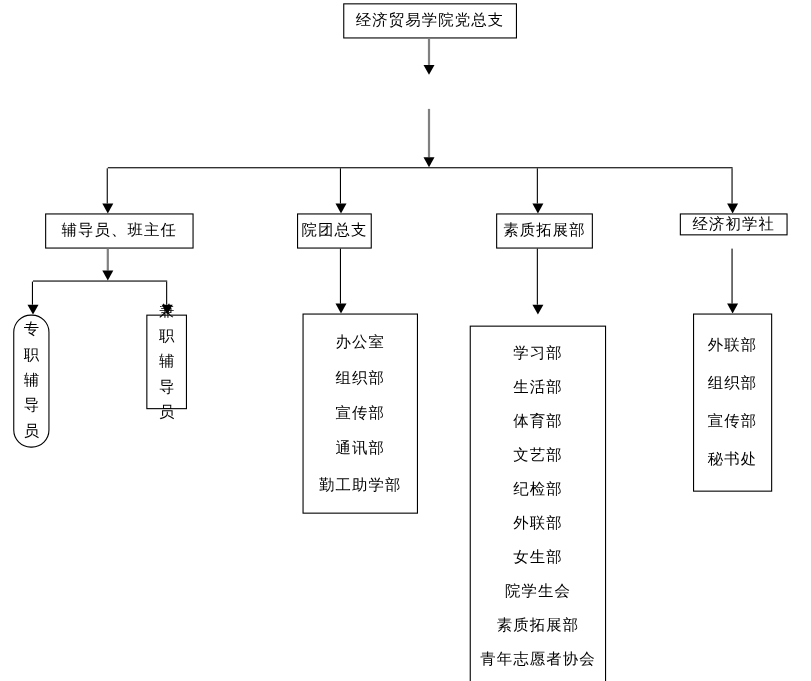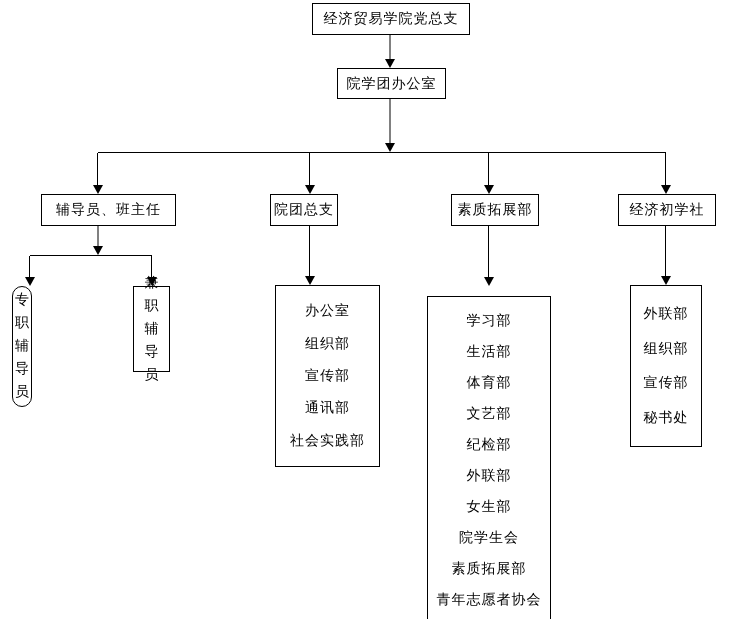--- a/index.html
+++ b/index.html
@@ -13,21 +13,20 @@
   body {
     background: var(--background);
     font-family: "DejaVu Sans", "Liberation Sans", sans-serif;
   }
   .canvas {
     position: relative;
     width: 737px;
     height: 619px;
     background: var(--background);
     overflow: hidden;
-    font-family: Liberation Mono, monospace;
   }
   .box {
     position: absolute;
     box-sizing: border-box;
     border: 1px solid var(--border);
     background: var(--background);
     color: var(--text);
     font-size: 14px;
     display: flex;
     align-items: center;
@@ -69,21 +68,20 @@
 </head>
 <body>
 
 <div class="canvas">
 
   <div class="box" style="left:312px; top:3px; width:158px; height:32px;">经济贸易学院党总支</div>
 
   <div class="stem" style="left:389px; top:35px; height:24px;"></div>
   <div class="arrow" style="left:385px; top:59px;"></div>
 
-  <div class="box" style="left:337px; top:68px; width:109px; height:31px;">院学团办公室</div>
 
   <div class="stem" style="left:389px; top:99px; height:44px;"></div>
   <div class="arrow" style="left:385px; top:143px;"></div>
 
   <div class="hline" style="left:98px; top:152px; width:568px;"></div>
 
   <div class="vline" style="left:97px; top:153px; height:32px;"></div>
   <div class="arrow" style="left:93px; top:185px;"></div>
 
   <div class="vline" style="left:309px; top:153px; height:32px;"></div>
@@ -91,48 +89,48 @@
 
   <div class="vline" style="left:488px; top:153px; height:32px;"></div>
   <div class="arrow" style="left:484px; top:185px;"></div>
 
   <div class="vline" style="left:665px; top:153px; height:32px;"></div>
   <div class="arrow" style="left:661px; top:185px;"></div>
 
   <div class="box" style="left:41px; top:194px; width:135px; height:32px;">辅导员、班主任</div>
   <div class="box" style="left:270px; top:194px; width:68px; height:32px;">院团总支</div>
   <div class="box" style="left:451px; top:194px; width:88px; height:32px;">素质拓展部</div>
-  <div class="box" style="left:618px; top:194px; width:98px; height:32px;">经济初学社</div>
+  <div class="box" style="left:618px; top:194px; width:98px; height:20px;">经济初学社</div>
 
   <div class="stem" style="left:97px; top:226px; height:20px;"></div>
   <div class="arrow" style="left:93px; top:246px;"></div>
   <div class="hline" style="left:30px; top:255px; width:122px;"></div>
 
   <div class="vline" style="left:29px; top:256px; height:21px;"></div>
   <div class="arrow" style="left:25px; top:277px;"></div>
 
   <div class="vline" style="left:151px; top:256px; height:21px;"></div>
   <div class="arrow" style="left:147px; top:277px;"></div>
 
-  <div class="box vbox" style="left:12px; top:286px; width:20px; height:121px;border-radius:16px;">
+  <div class="box vbox" style="left:12px; top:286px; width:33px; height:121px;border-radius:16px;">
     <span class="vtext">专职辅导员</span>
   </div>
   <div class="box vbox" style="left:133px; top:286px; width:37px; height:86px;">
     <span class="vtext">兼职辅导员</span>
   </div>
 
   <div class="vline" style="left:309px; top:226px; height:50px;"></div>
   <div class="arrow" style="left:305px; top:276px;"></div>
 
   <div class="box list" style="left:258px; top:285px; width:105px; height:182px;margin-left:17px;">
     <span class="item">办公室</span>
     <span class="item">组织部</span>
     <span class="item">宣传部</span>
     <span class="item">通讯部</span>
-    <span class="item">社会实践部</span>
+    <span class="item">勤工助学部</span>
   </div>
 
   <div class="vline" style="left:488px; top:226px; height:51px;"></div>
   <div class="arrow" style="left:484px; top:277px;"></div>
 
   <div class="box list" style="left:427px; top:296px; width:124px; height:329px;">
     <span class="item">学习部</span>
     <span class="item">生活部</span>
     <span class="item">体育部</span>
     <span class="item">文艺部</span>

